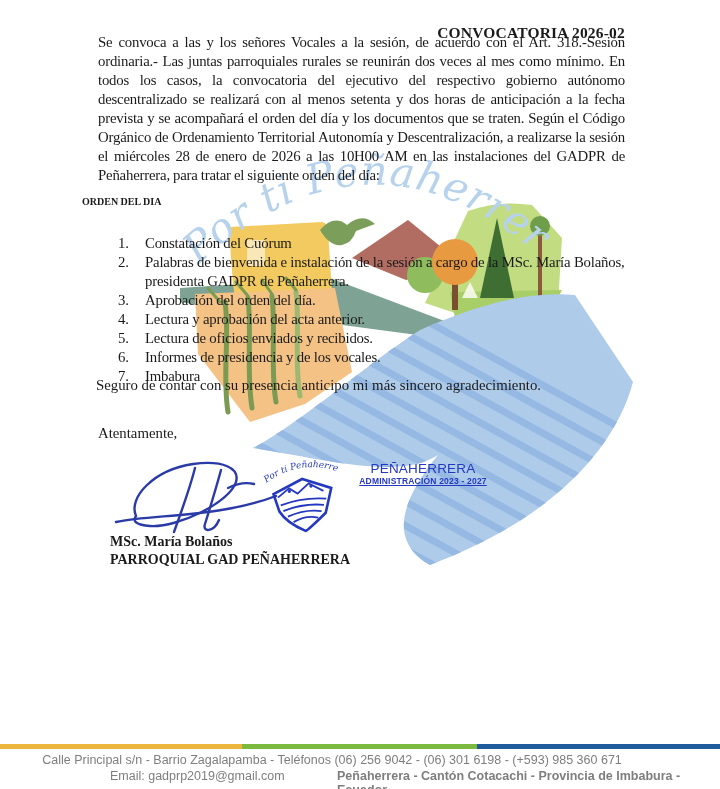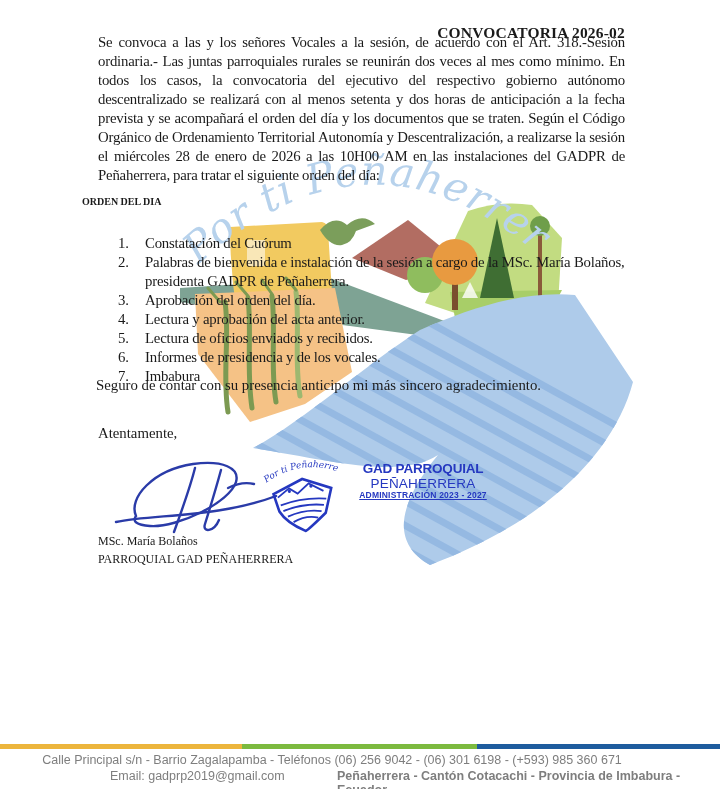--- a/index.html
+++ b/index.html
@@ -28,21 +28,21 @@
   .signature{position:absolute;left:98px;top:458px;width:215px;height:80px;}
   .stamp{position:absolute;left:260px;top:453px;width:250px;height:82px;}
   .stamp-emblem{position:absolute;left:0;top:4px;width:86px;height:78px;}
   .stamp-text{position:absolute;left:76px;top:9px;width:174px;text-align:center;
               font-family:"Liberation Sans",sans-serif;line-height:1;}
   .stamp-l1{font-size:13.5px;font-weight:bold;letter-spacing:-0.2px;margin-bottom:1px;}
   .stamp-l2{font-size:13.5px;font-weight:normal;letter-spacing:.2px;margin-bottom:1px;}
   .stamp-l3{font-size:8.5px;font-weight:bold;letter-spacing:.2px;margin-bottom:2px;text-decoration:underline;}
   .stamp-l4{font-family:"Liberation Serif",serif;font-size:19px;font-weight:bold;letter-spacing:1px;}
 
-  .signer{position:absolute;top:533px;left:98px;font-size:12px;line-height:17.5px;}
+  .signer{position:absolute;top:533px;left:110px;font-size:14px;line-height:17.5px;font-weight:bold;}
 
   
   .footer-bar{position:absolute;top:744px;left:0;width:720px;height:5px;display:flex;}
   .footer-bar div{height:5px;}
   .fb-yellow{width:242px;}
   .fb-green{width:235px;}
   .fb-blue{width:243px;}
   .footer-line1{position:absolute;top:753px;left:0;width:664px;text-align:center;
                 font-family:"Liberation Sans",sans-serif;font-size:12.5px;}
   .footer-email{position:absolute;top:769px;left:110px;
@@ -190,21 +190,20 @@
           <path d="M 18,38 L 30,30 L 38,36 L 50,27 L 64,36" stroke-width="1.8"></path>
           <path d="M 20,46 Q 42,40 66,44" stroke-width="1.8"></path>
           <path d="M 22,52 Q 43,46 63,50" stroke-width="1.8"></path>
           <path d="M 26,58 Q 44,52 60,56" stroke-width="1.8"></path>
           <path d="M 31,64 Q 44,58 56,62" stroke-width="1.8"></path>
           <circle cx="30" cy="33" r="1.6" fill="#2538c0" stroke="none"></circle>
           <circle cx="52" cy="30" r="1.6" fill="#2538c0" stroke="none"></circle>
         </g>
       </svg>
       <div class="stamp-text" style="color:#2538c0;">
-        <div class="stamp-l1">GAD PARROQUIAL</div>
         <div class="stamp-l2">PEÑAHERRERA</div>
         <div class="stamp-l3">ADMINISTRACIÓN 2023 - 2027</div>
       </div>
     </div>
 
     <div class="signer">
       <div>MSc. María Bolaños</div>
       <div>PARROQUIAL GAD PEÑAHERRERA</div>
     </div>
   </div>

